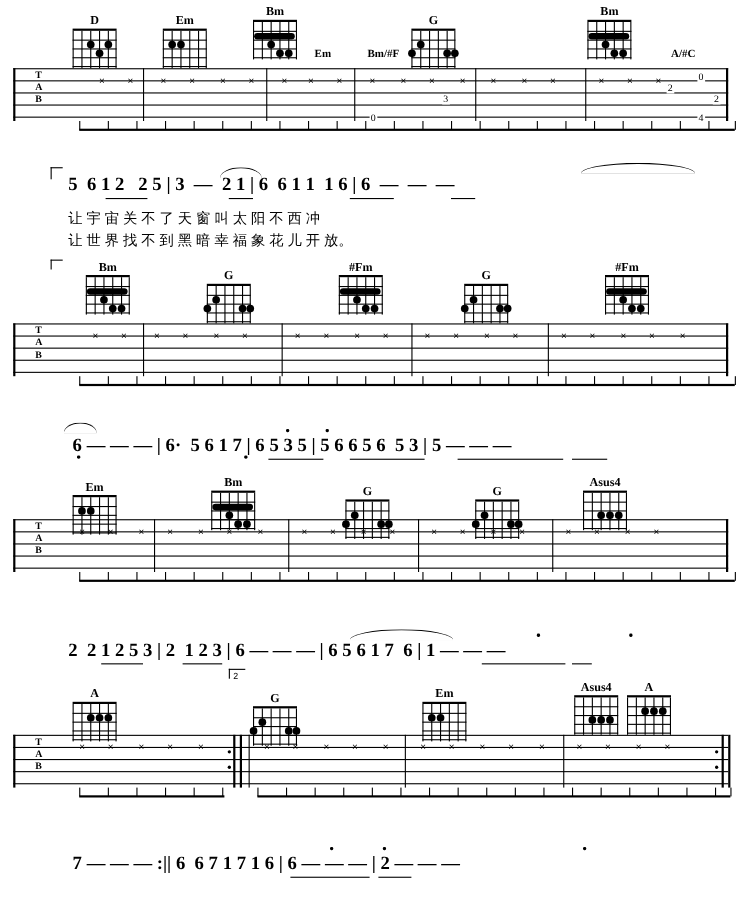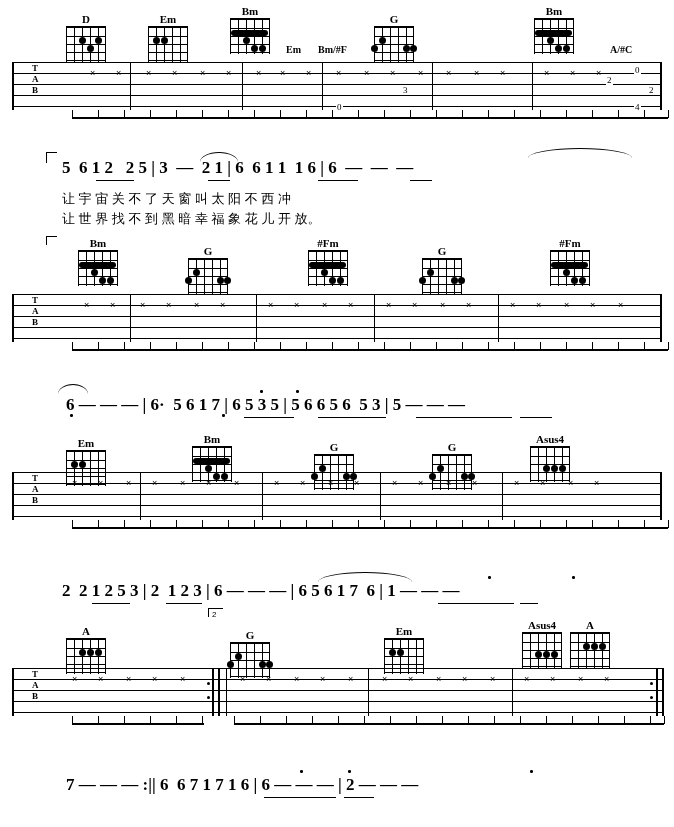--- a/index.html
+++ b/index.html
@@ -135,21 +135,21 @@
           <div class="h" style="top:24px"></div>
           <div class="h" style="top:32px"></div>
         <div class="bar" style="left:1px;top:10px;width:37px;"></div>
         <div class="dot" style="left:13px;top:17px"></div>
         <div class="dot" style="left:21px;top:25px"></div>
         <div class="dot" style="left:29px;top:25px"></div>
       </div>
     </div>
 
     <div class="chordlabel" style="left:286px;top:44px">Em</div>
-    <div class="chordlabel" style="left:318px;top:44px">Bm/#F</div>
+    <div class="chordlabel" style="left:334px;top:44px">Bm/#F</div>
     <div class="chordlabel" style="left:610px;top:44px">A/#C</div>
 
     <div class="system" style="top:62px;">
       <div class="stafflines">
         <div class="ln" style="top:0"></div>
         <div class="ln" style="top:11px"></div>
         <div class="ln" style="top:22px"></div>
         <div class="ln" style="top:33px"></div>
         <div class="ln" style="top:44px"></div>
       </div>

